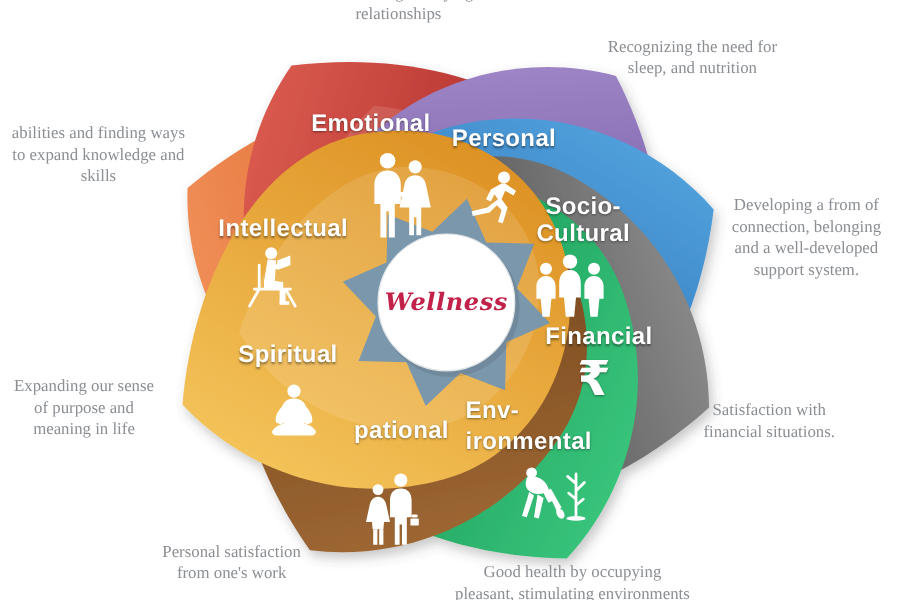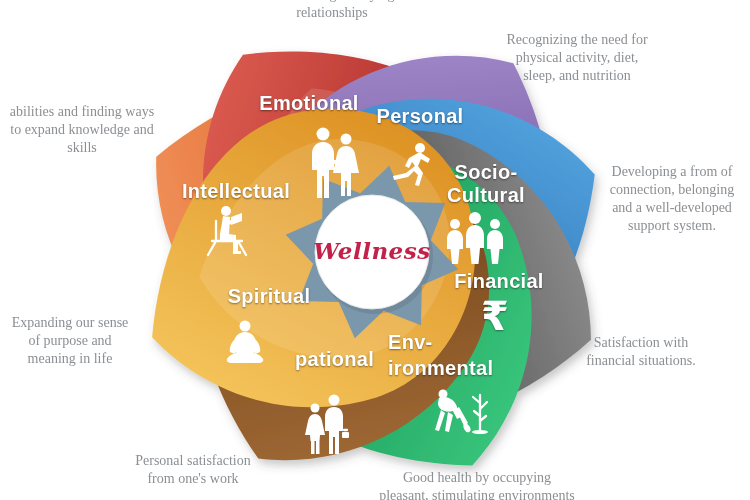--- a/index.html
+++ b/index.html
@@ -10,21 +10,21 @@
           white-space:nowrap;text-shadow:0 1px 2px rgba(0,0,0,.45);letter-spacing:.3px;}
   .plabel.centered{transform:translateX(-50%);text-align:center;}
   .ann{position:absolute;transform:translateX(-50%);text-align:center;
        color:var(--ann,#8b8f93);font-size:14px;line-height:18px;white-space:nowrap;}
   .ann div{white-space:nowrap;font-family:Liberation Serif, serif;}
   .icon{position:absolute;overflow:visible;}
   .icon path,.icon circle,.icon rect,.icon ellipse{fill:#fff;}
   .icon .stroke{fill:none;stroke:#fff;stroke-width:2.3;stroke-linecap:round;}
   #wellness{position:absolute;left:372px;top:252px;transform:translate(-50%,-54%);
             font-family:"DejaVu Serif",serif;font-style:italic;font-weight:600;
-            font-size:23px;color:var(--wcolor,#c2224a);letter-spacing:.5px;}
+            font-size:20px;color:var(--wcolor,#c2224a);letter-spacing:.5px;}
   .rupee{position:absolute;left:481px;top:293px;color:#fff;font-size:40px;font-weight:bold;
          font-family:"DejaVu Sans",sans-serif;text-shadow:0 1px 2px rgba(0,0,0,.4);}
 </style>
 </head>
 <body>
 
 <div id="stage">
 
   <svg id="flower">
       <defs>
@@ -121,21 +121,21 @@
   <div class="plabel centered" style="left:499px;top:270px">
     <div>Financial</div>
   </div>
   <div class="plabel" style="left:388px;top:329px;line-height:26px">
     <div>Env-</div>
     <div>ironmental</div>
   </div>
   <div class="plabel" style="left:295px;top:346px;line-height:26px">
     <div>pational</div>
   </div>
-  <div class="plabel centered" style="left:269px;top:285px">
+  <div class="plabel centered" style="left:240px;top:285px">
     <div>Spiritual</div>
   </div>
 
   <svg class="icon" style="left:308px;top:126px;width:52px;height:74px" viewBox="0 0 52 74">
     <circle cx="15" cy="8" r="6.5"></circle>
     <path d="M15 16C8 16 4 21 4 28L4 44L9 44L9 72L14 72L14 50L16 50L16 72L21 72L21 44L26 44L26 28C26 21 22 16 15 16Z"></path>
     <circle cx="38" cy="13" r="5.5"></circle>
     <path d="M38 20C33 20 30 23 29 28L25 47L33 47L33 70L37 70L37 55L39 55L39 70L43 70L43 47L51 47L47 28C46 23 43 20 38 20Z"></path>
     <path d="M24 34h6v4h-6z"></path>
   </svg>
@@ -193,21 +193,20 @@
     <path d="M32 16L38 14L38 18L32 20Z"></path>
     <path class="stroke" d="M20 16L20 36 M16 36L46 36 M20 36L12 50 M42 36L50 50"></path>
   </svg>
 
   <div class="ann" style="left:332px;top:-14px">
     <div>maintaining satisfying</div>
     <div>relationships</div>
   </div>
   <div class="ann" style="left:577px;top:31px">
     <div>Recognizing the need for</div>
-    <div>physical activity, diet,</div>
     <div>sleep, and nutrition</div>
   </div>
   <div class="ann" style="left:672px;top:163px">
     <div>Developing a from of</div>
     <div>connection, belonging</div>
     <div>and a well-developed</div>
     <div>support system.</div>
   </div>
   <div class="ann" style="left:641px;top:334px">
     <div>Satisfaction with</div>

